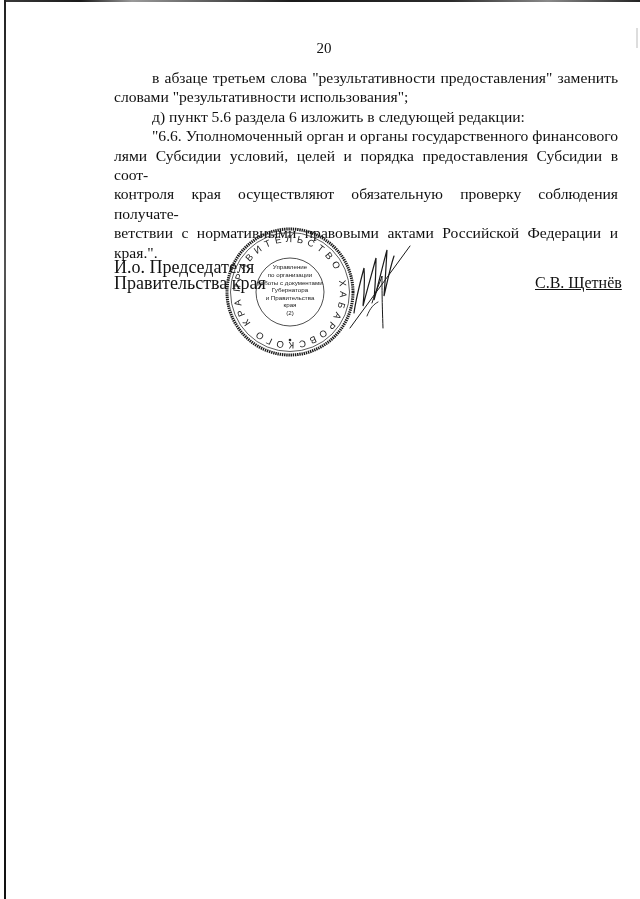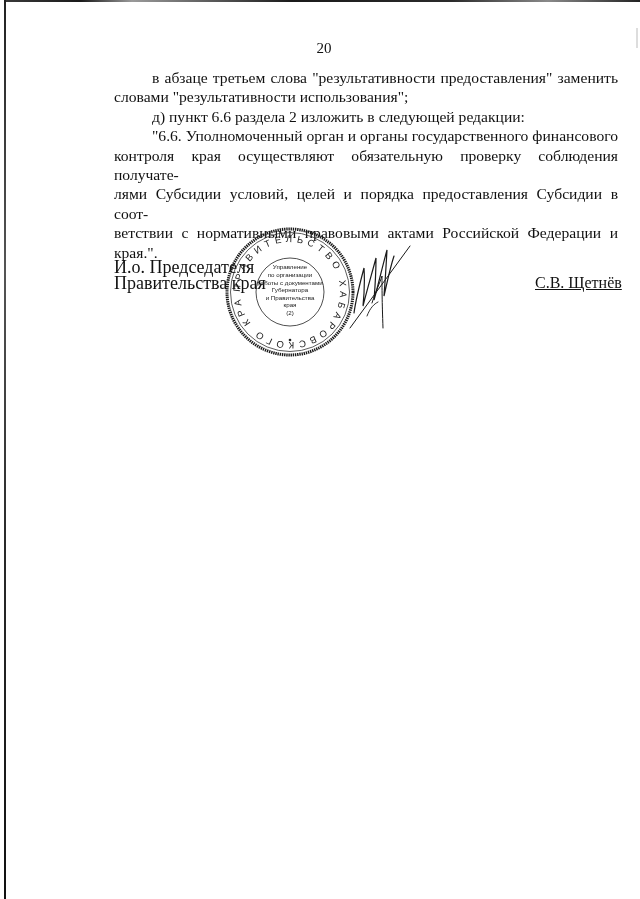--- a/index.html
+++ b/index.html
@@ -67,24 +67,24 @@
   <div class="scan-top"></div>
   <div class="scan-left"></div>
   <div class="scan-right-mark"></div>
   <div class="scan-right-mark2"></div>
 
   <div class="page-number">20</div>
 
   <div class="body-text">
     <p class="para indent just">в абзаце третьем слова "результативности предоставления" заменить</p>
     <p class="para">словами "результативности использования";</p>
-    <p class="para indent">д) пункт 6.6 раздела 2 изложить в следующей редакции:</p>
+    <p class="para indent">д) пункт 5.6 раздела 6 изложить в следующей редакции:</p>
     <p class="para indent just">"6.6. Уполномоченный орган и органы государственного финансового</p>
+    <p class="para just">лями Субсидии условий, целей и порядка предоставления Субсидии в соот-</p>
     <p class="para just">контроля края осуществляют обязательную проверку соблюдения получате-</p>
-    <p class="para just">лями Субсидии условий, целей и порядка предоставления Субсидии в соот-</p>
     <p class="para">ветствии с нормативными правовыми актами Российской Федерации и края.".</p>
   </div>
 
   <div class="dot-mark"></div>
 
   <div class="sig-left">
     <div>И.о. Председателя</div>
     <div>Правительства края</div>
   </div>
 

